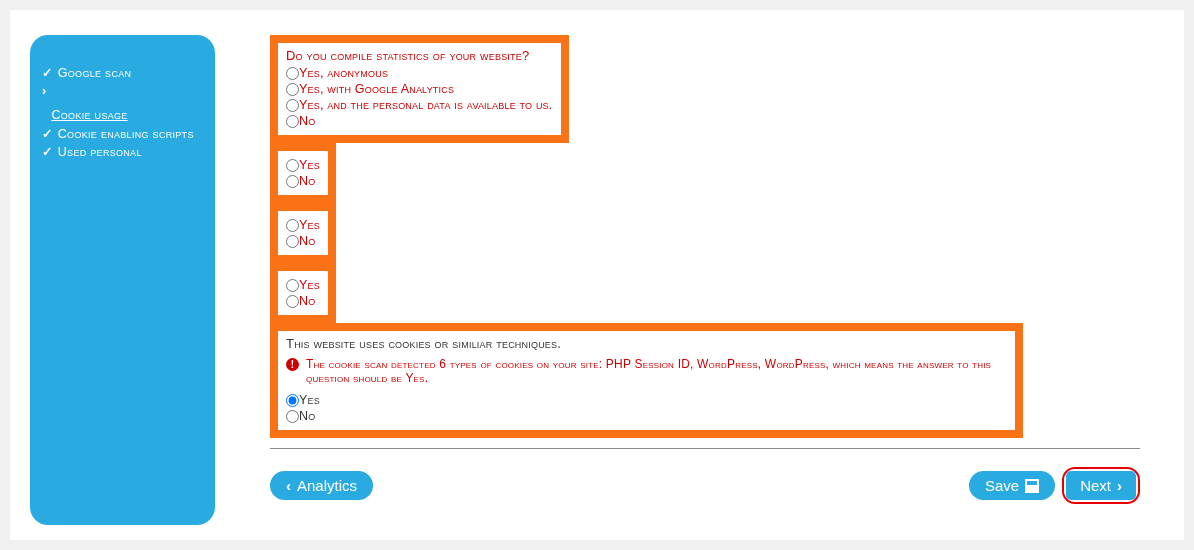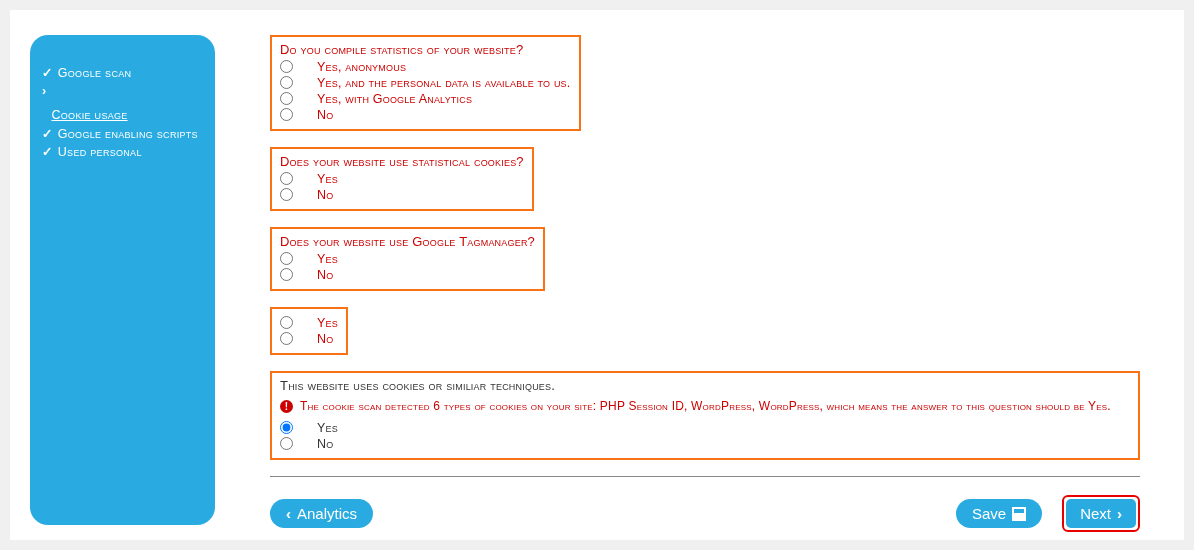--- a/index.html
+++ b/index.html
@@ -39,28 +39,27 @@
     line-height: 1.3;
   }
   .sidebar-item.active .label { text-decoration: underline; margin-top: 24px; }
   .sidebar-item .icon { font-weight: bold; }
   .main {
     flex: 1;
     position: relative;
     padding-right: 10px;
   }
   .qgroup {
-    border: 2px solid #f97316;
+    border: 8px solid #f97316;
     color: #c00;
     padding: 5px 8px 5px 8px;
-    margin-bottom: 16px;
     position: relative;
   }
   .qgroup.fit { display: inline-block; }
-  .qgroup.wide { display: block; width: 870px; }
+  .qgroup.wide { display: block; width: 753px; }
   .qtitle {
     font-variant: small-caps;
     color: #c00;
     font-size: 13px;
     letter-spacing: 0.2px;
     margin-bottom: 3px;
   }
   .qtitle.dark { color: #333; }
   .alert {
     display: flex;
@@ -81,22 +80,22 @@
     align-items: center;
     justify-content: center;
     font-size: 10px;
     font-variant: normal;
     font-weight: bold;
     flex-shrink: 0;
     margin-top: 1px;
   }
   .opt {
     display: flex;
-    align-items: flex-start;
-    gap: 24px;
+    align-items: flex-end;
+    gap: 0;
     margin: 2px 0;
   }
   .opt input[type=radio] { margin: 0; }
   .opt label {
     font-variant: small-caps;
     font-size: 12.5px;
     color: #c00;
     letter-spacing: 0.2px;
   }
   .opt.dark label { color: #333; }
@@ -118,22 +117,22 @@
     border: none;
     border-radius: 16px;
     padding: 6px 16px;
     font-size: 15px;
     display: inline-flex;
     align-items: center;
     gap: 6px;
     cursor: pointer;
   }
   .btn.square { border-radius: 5px; padding: 6px 14px; }
-  .right-btns { display: flex; align-items: center; gap: 20px; }
-  .highlight-next { border: 2px solid #e60000; padding: 2px; border-radius: 6px; display: inline-flex; }
+  .right-btns { display: flex; align-items: center; gap: 7px; }
+  .highlight-next { border: 2px solid #e60000; padding: 2px; border-radius: 13px; display: inline-flex; }
   .chev { font-weight: bold; }
   .save-icon {
     width: 14px; height: 14px;
     background: #fff;
     position: relative;
     display: inline-block;
   }
   .save-icon::before {
     content: "";
     position: absolute;
@@ -152,66 +151,64 @@
       <div class="sidebar-item">
         <span class="icon check">✓</span>
         <span class="label">Google scan</span>
       </div>
       <div class="sidebar-item active">
         <span class="icon">›</span>
         <span class="label">Cookie usage</span>
       </div>
       <div class="sidebar-item">
         <span class="icon check">✓</span>
-        <span class="label">Google enabling scripts</span>
+        <span class="label">Cookie enabling scripts</span>
       </div>
       <div class="sidebar-item">
         <span class="icon check">✓</span>
         <span class="label">Used personal</span>
       </div>
     </div>
 
     <div class="main">
 
       <div class="qgroup fit">
         <div class="qtitle">Do you compile statistics of your website?</div>
         <div class="opt">
             <input type="radio" name="q1" style="">
             <label>Yes, anonymous</label>
           </div>
         <div class="opt">
             <input type="radio" name="q1" style="">
+            <label>Yes, with Google Analytics</label>
+          </div>
+        <div class="opt">
+            <input type="radio" name="q1" style="">
             <label>Yes, and the personal data is available to us.</label>
           </div>
         <div class="opt">
             <input type="radio" name="q1" style="">
-            <label>Yes, with Google Analytics</label>
-          </div>
-        <div class="opt">
-            <input type="radio" name="q1" style="">
             <label>No</label>
           </div>
       </div>
       <br>
 
       <div class="qgroup fit">
-        <div class="qtitle">Does your website use statistical cookies?</div>
         <div class="opt">
             <input type="radio" name="q2" style="">
             <label>Yes</label>
           </div>
         <div class="opt">
             <input type="radio" name="q2" style="">
             <label>No</label>
           </div>
       </div>
       <br>
 
       <div class="qgroup fit">
-        <div class="qtitle">Does your website use Google Tagmanager?</div>
         <div class="opt">
             <input type="radio" name="q3" style="">
             <label>Yes</label>
           </div>
         <div class="opt">
             <input type="radio" name="q3" style="">
             <label>No</label>
           </div>
       </div>
       <br>

